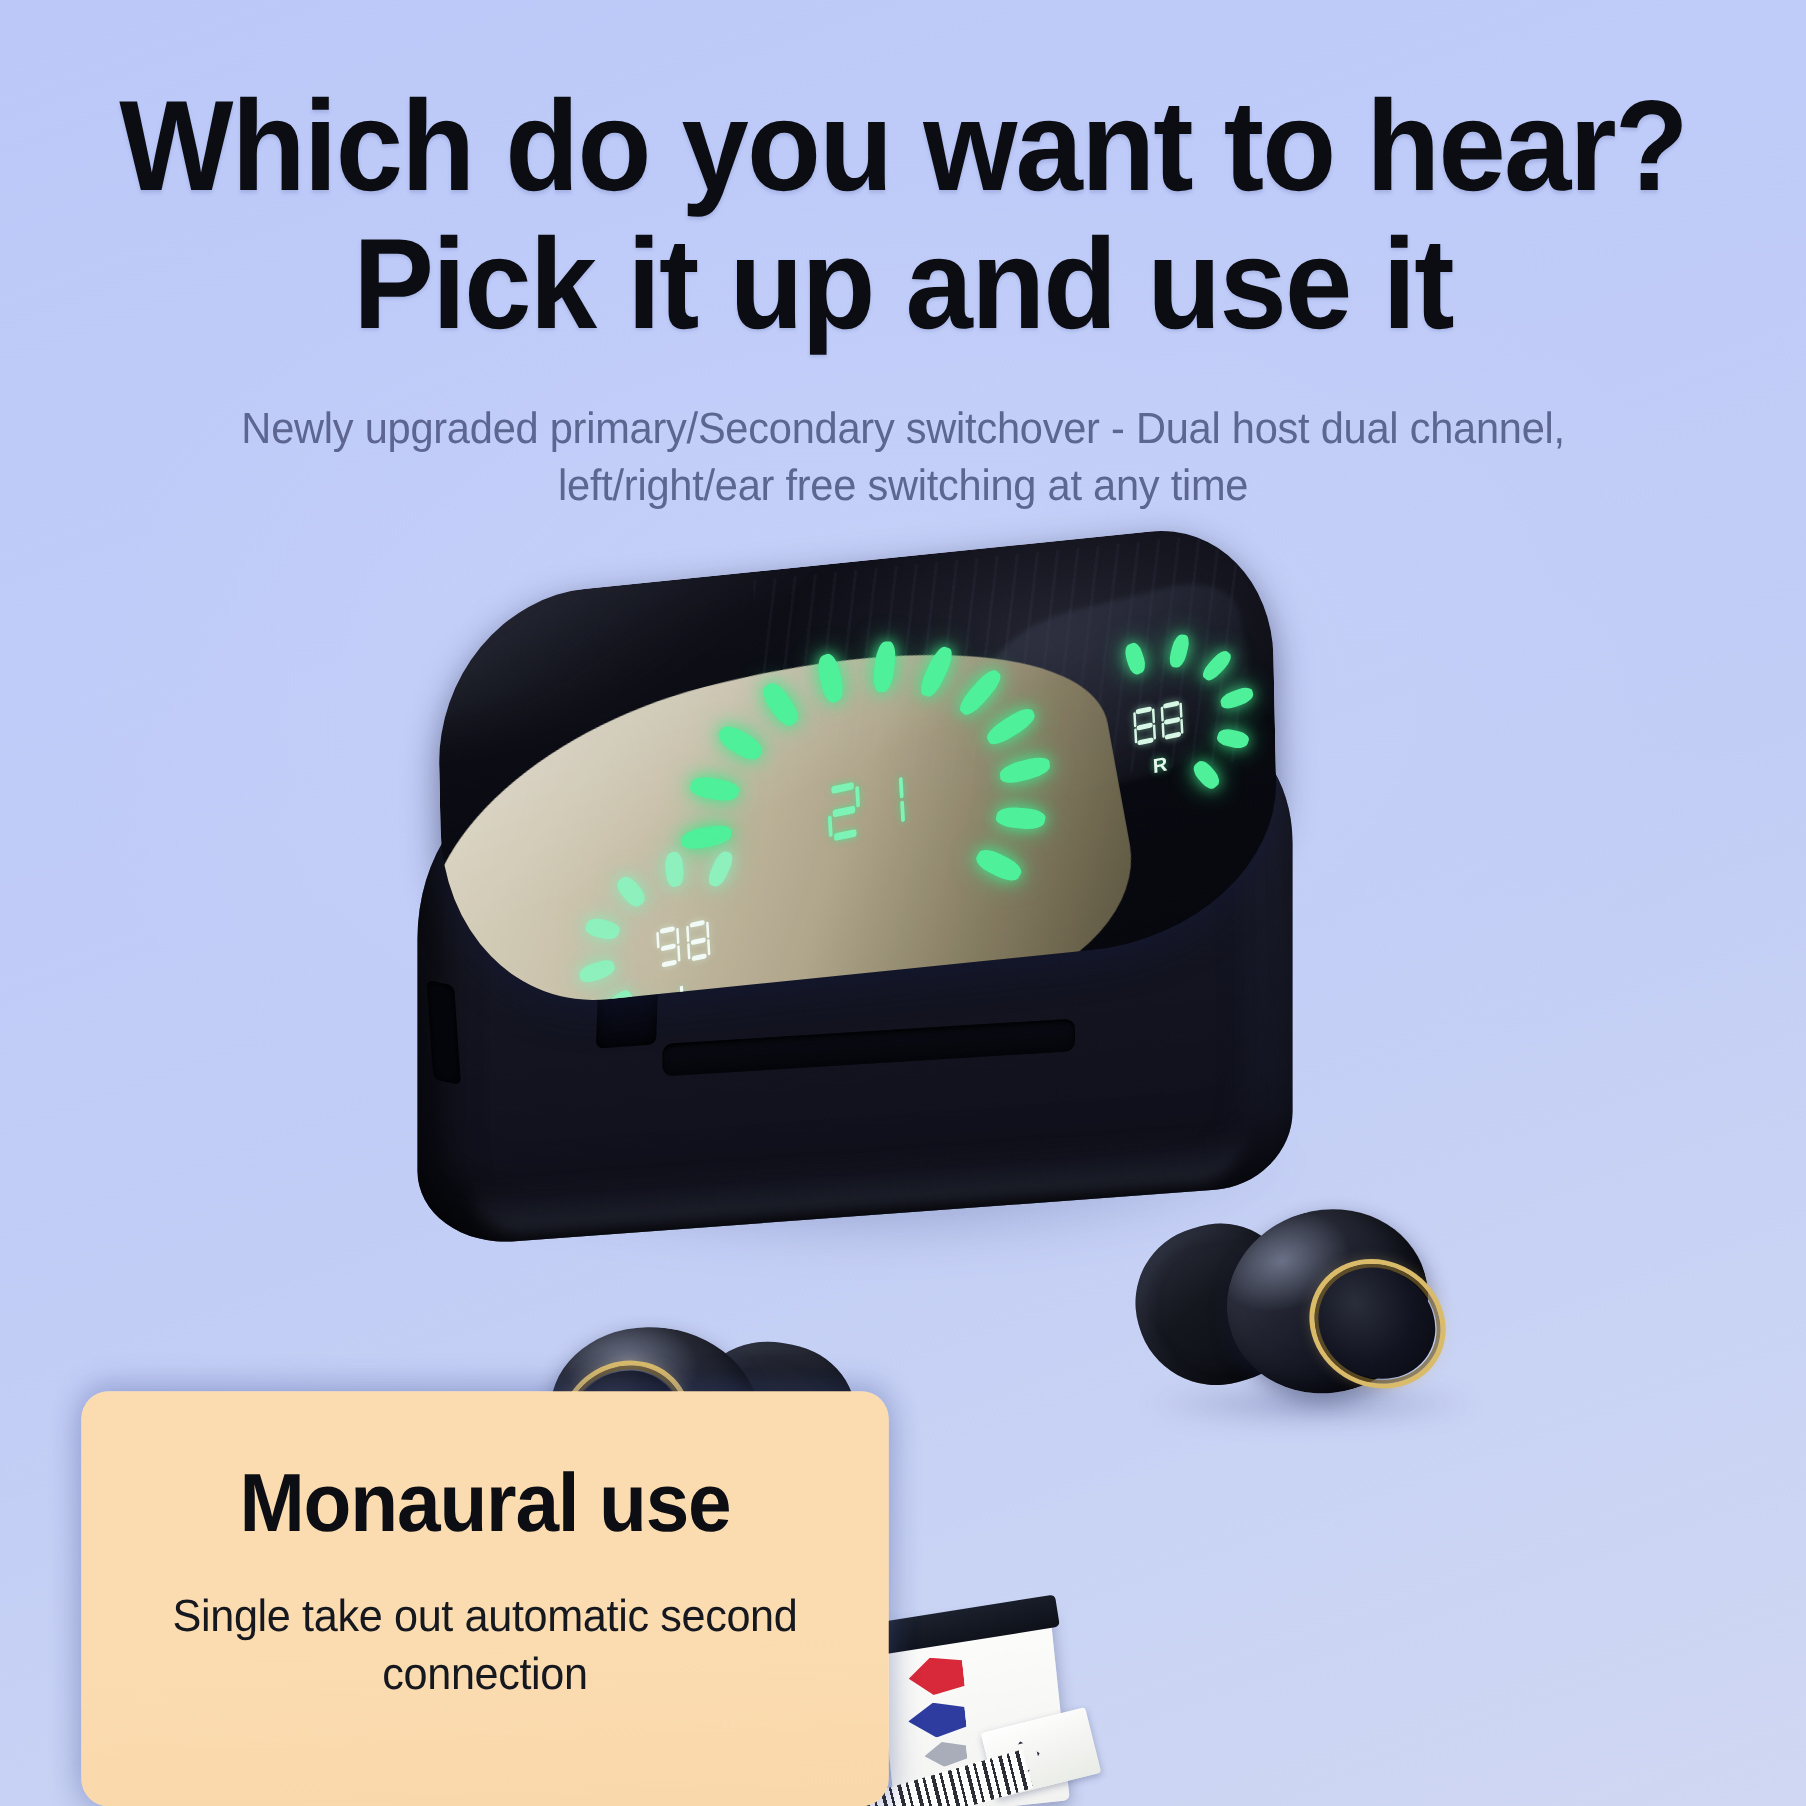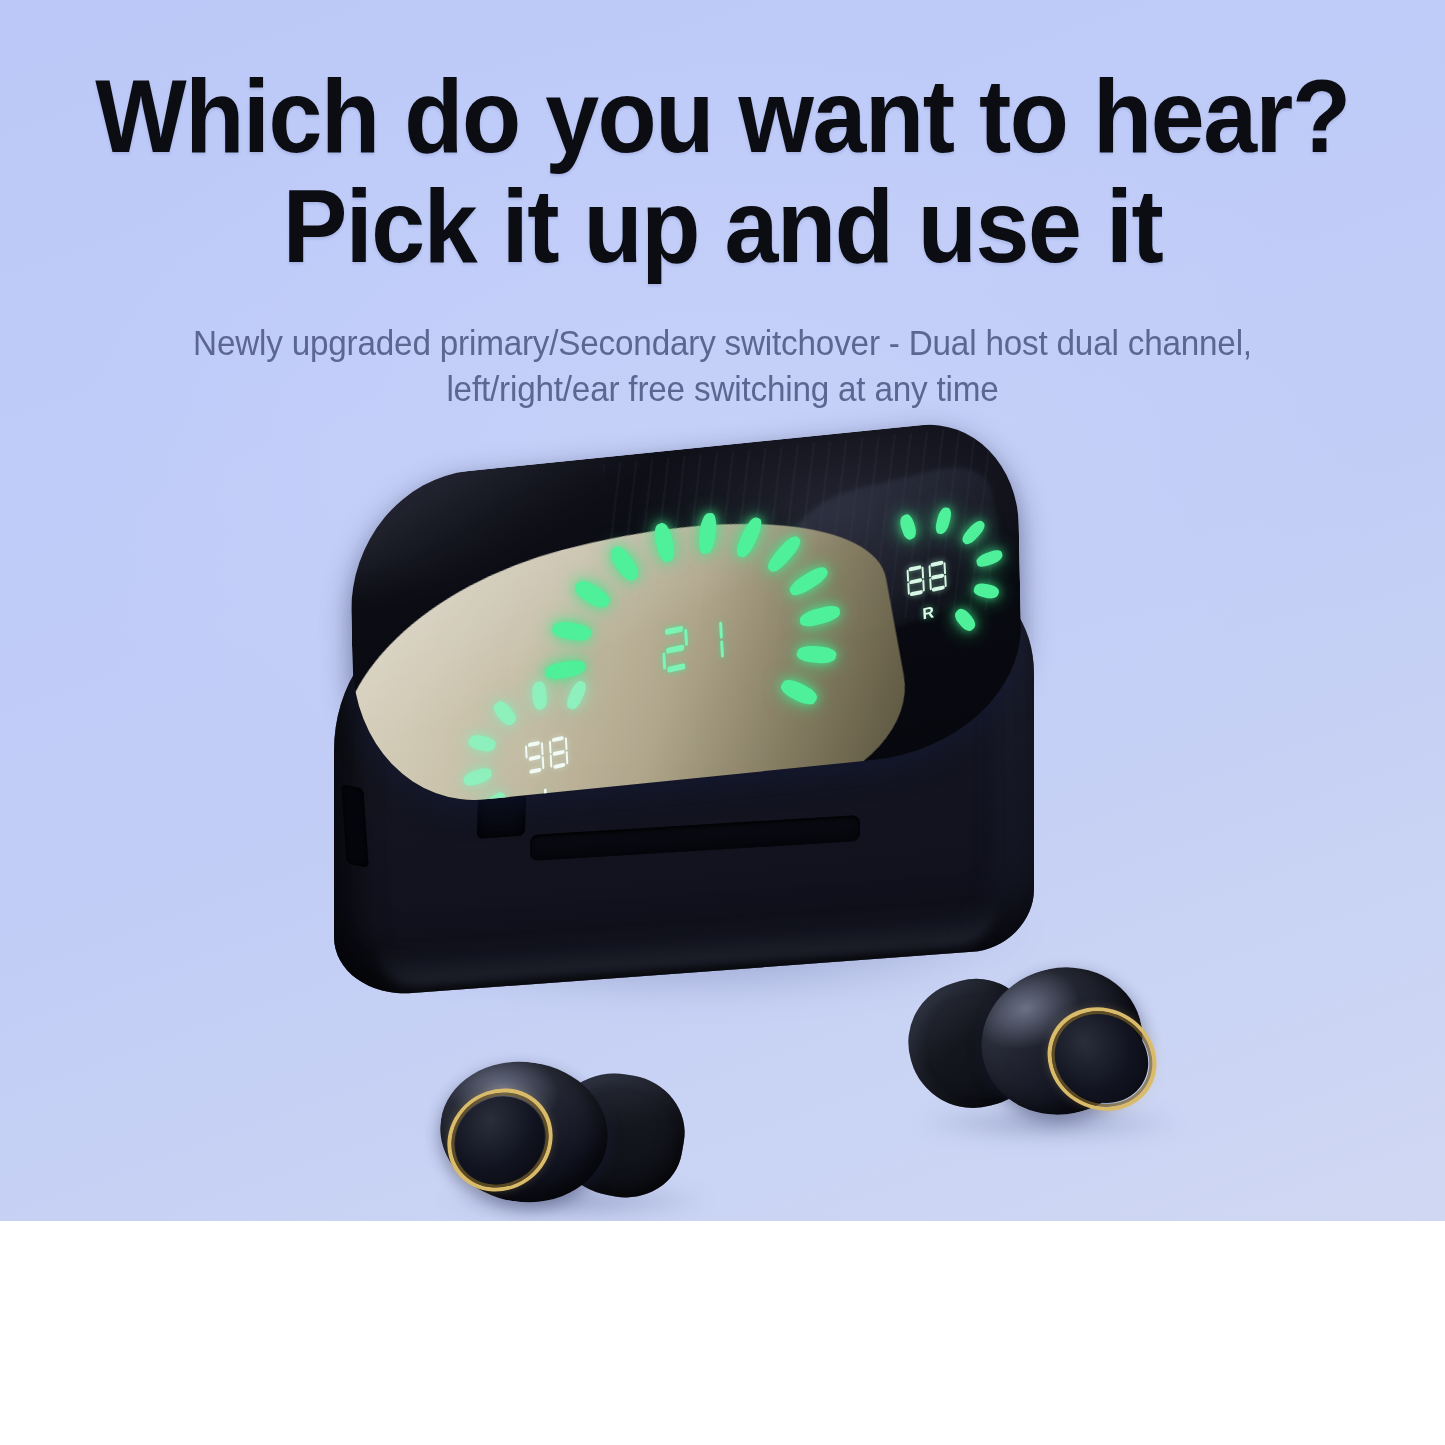--- a/index.html
+++ b/index.html
@@ -5,21 +5,21 @@
   * { margin:0; padding:0; box-sizing:border-box; }
 
   html, body {
     width:1445px; height:1445px;
     overflow:hidden;
     font-family:"Liberation Sans", sans-serif;
   }
 
   .poster {
     position:relative;
-    width:1445px; height:1221px;
+    width:1445px; height:1445px;
     background:
       radial-gradient(ellipse 1100px 700px at 50% 38%, #c6d1f9 0%, rgba(198,209,249,0) 62%),
       linear-gradient(160deg, #bcc9f8 0%, #bfcbf8 28%, #c2cdf6 55%, #c9d3f4 78%, #cfd7f2 100%);
     overflow:hidden;
     text-decoration:underline;
   }
 
   
   .headline {
     position:absolute;
@@ -565,15 +565,19 @@
     <div class="pkg-top"></div>
     <div class="pkg-red"></div>
     <div class="pkg-blue"></div>
     <div class="pkg-gray"></div>
     <div class="pkg-label">
       <div class="pkg-mark"></div>
     </div>
     <div class="pkg-barcode"></div>
   </div>
 
+  <div class="card" id="card-monaural">
+    <div class="card-title">Monaural use</div>
+    <div class="card-desc">Single take out automatic second connection</div>
+  </div>
 
 
 </div>
 
 </body></html>

